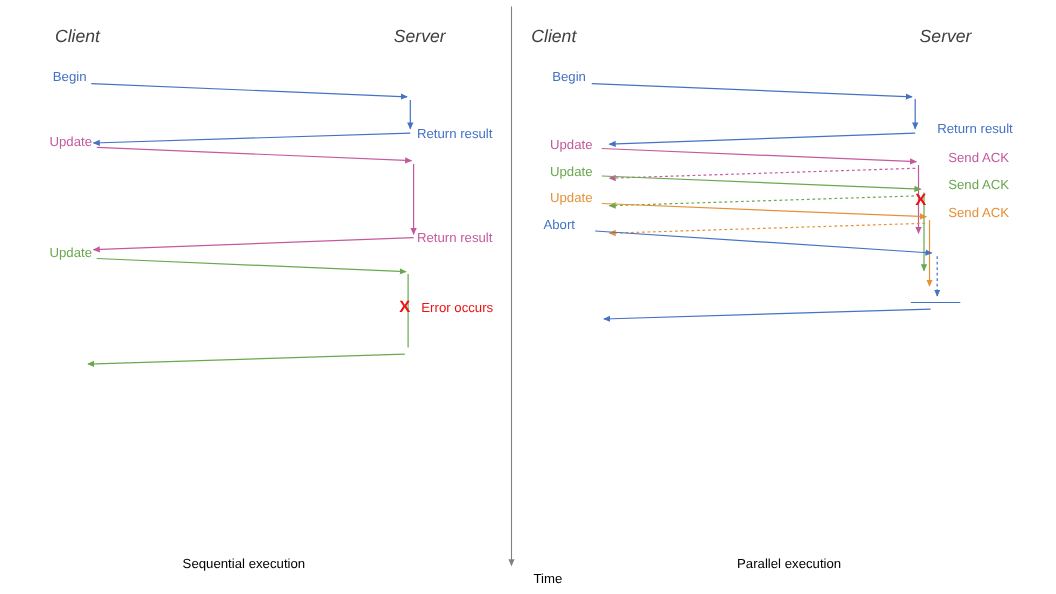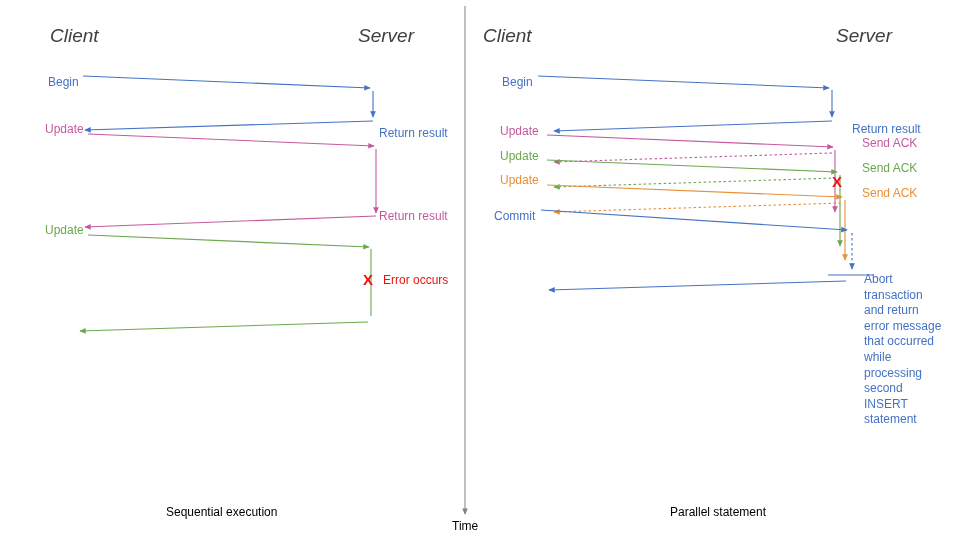--- a/index.html
+++ b/index.html
@@ -14,30 +14,30 @@
   svg.layer { position: absolute; left: 0; top: 0; }
 
   .label {
     position: absolute;
     font-size: 12px;
     line-height: 1.3;
     white-space: nowrap;
     color: #222;
   }
   .wrap { white-space: normal; }
-  .header { font-style: italic; font-size: 19px; color: var(--color-header, #3f3f3f); }
+  .header { font-style: italic; font-size: 16px; color: var(--color-header, #3f3f3f); }
   .caption { font-size: 12px; color: var(--color-caption, #000000); }
   .xmark { font-weight: bold; font-size: 15px; color: var(--color-red, #ff0000); }
 
-  .c-blue   { color: var(--color-blue, #4472C4); margin-top: 12px; }
+  .c-blue   { color: var(--color-blue, #4472C4); }
   .c-pink   { color: var(--color-pink, #C45A9E); }
   .c-green  { color: var(--color-green, #6AA84F); }
   .c-orange { color: var(--color-orange, #E69138); }
   .c-red    { color: var(--color-red, #FF0000); text-align: center; }
-  .c-axis   { color: var(--color-caption, #000000); }
+  .c-axis   { color: var(--color-caption, #000000); margin-left: 33px; }
 
   .msg { fill: none; stroke-width: 1.1; }
   .dashed { stroke-dasharray: 2.5 2.5; }
   .s-blue   { stroke: var(--color-blue, #4472C4); }
   .s-pink   { stroke: var(--color-pink, #C45A9E); }
   .s-green  { stroke: var(--color-green, #6AA84F); }
   .s-orange { stroke: var(--color-orange, #E69138); }
   .s-axis   { stroke: var(--color-axis, #808080); stroke-width: 1; fill: none; }
   .f-blue   { fill: var(--color-blue, #4472C4); }
   .f-pink   { fill: var(--color-pink, #C45A9E); }
@@ -136,23 +136,22 @@
   <div class="label header" style="left:836px; top:24px">Server</div>
 
   <div class="label c-blue" style="left:502px; top:63px">Begin</div>
   <div class="label c-blue" style="left:852px; top:110px">Return result</div>
   <div class="label c-pink" style="left:500px; top:124px">Update</div>
   <div class="label c-pink" style="left:862px; top:136px">Send ACK</div>
   <div class="label c-green" style="left:500px; top:149px">Update</div>
   <div class="label c-green" style="left:862px; top:161px">Send ACK</div>
   <div class="label c-orange" style="left:500px; top:173px">Update</div>
   <div class="label c-orange" style="left:862px; top:186px">Send ACK</div>
-  <div class="label c-blue" style="left:494px; top:197px">Commit</div>
+  <div class="label c-blue" style="left:494px; top:197px">Abort</div>
 
   <div class="label xmark" style="left:832px; top:172px">X</div>
 
-  <div class="label c-blue wrap" style="left:864px; top:260px; width:80px">Abort transaction and return error message that occurred while processing second INSERT statement</div>
 
-  <div class="label caption" style="left:670px; top:505px">Parallel statement</div>
+  <div class="label caption" style="left:670px; top:505px">Parallel execution</div>
 
   <div class="label c-axis" style="left:452px; top:519px">Time</div>
 
 </div>
 
 </body></html>

